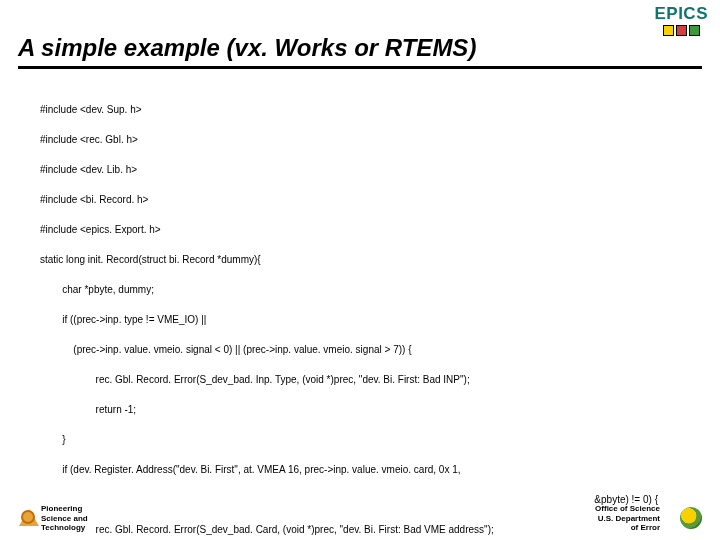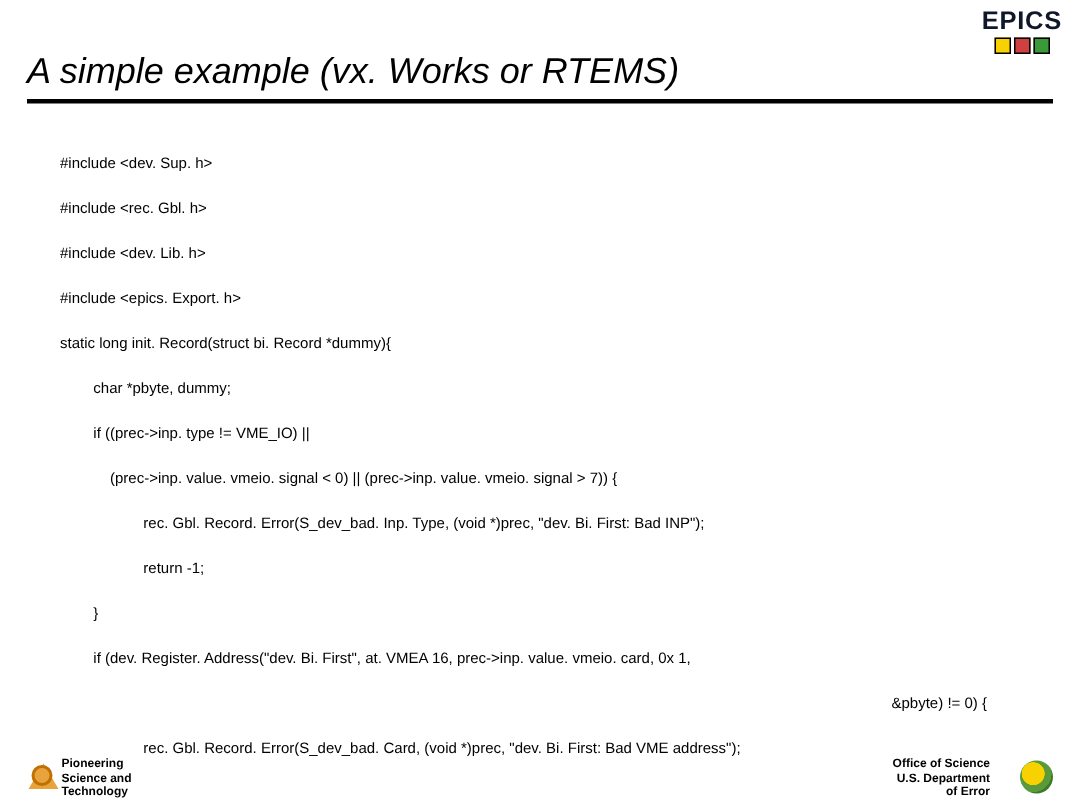--- a/index.html
+++ b/index.html
@@ -17,21 +17,21 @@
   }
   .epics-logo {
     position: absolute;
     right: 12px;
     top: 4px;
     text-align: center;
   }
   .epics-text {
     font-weight: 900;
     font-size: 17px;
-    color: #0f172a;
+    color: #0f766e;
     letter-spacing: 0.5px;
     display: block;
   }
   .epics-blocks {
     display: flex;
     justify-content: center;
     gap: 2px;
     margin-top: 1px;
   }
   .epics-blocks span {
@@ -41,21 +41,21 @@
     display: inline-block;
   }
   .blk-y { background: #f7d100; }
   .blk-r { background: #d04040; }
   .blk-g { background: #3a9a3a; }
   .title-wrap {
     margin-top: 24px;
   }
   .title {
     font-style: italic;
-    font-weight: normal;
+    font-weight: bold;
     font-size: 24px;
     color: #000;
   }
   .title-line {
     height: 3px;
     background: #000;
     width: 100%;
     margin-top: 4px;
   }
   .code-block {
@@ -142,20 +142,21 @@
   <div class="title-wrap">
     <div class="title">A simple example (vx. Works or RTEMS)</div>
     <div class="title-line"></div>
   </div>
 </div>
 
 <div class="code-block">
 <div>#include &lt;dev. Sup. h&gt;</div>
 <div>#include &lt;rec. Gbl. h&gt;</div>
 <div>#include &lt;dev. Lib. h&gt;</div>
+<div>#include &lt;bi. Record. h&gt;</div>
 <div>#include &lt;epics. Export. h&gt;</div>
 <div>static long init. Record(struct bi. Record *dummy){</div>
 <div>        char *pbyte, dummy;</div>
 <div>        if ((prec-&gt;inp. type != VME_IO) ||</div>
 <div>            (prec-&gt;inp. value. vmeio. signal &lt; 0) || (prec-&gt;inp. value. vmeio. signal &gt; 7)) {</div>
 <div>                    rec. Gbl. Record. Error(S_dev_bad. Inp. Type, (void *)prec, "dev. Bi. First: Bad INP");</div>
 <div>                    return -1;</div>
 <div>        }</div>
 <div>        if (dev. Register. Address("dev. Bi. First", at. VMEA 16, prec-&gt;inp. value. vmeio. card, 0x 1,</div>
 <div class="right-frag">&amp;pbyte) != 0) {</div>

